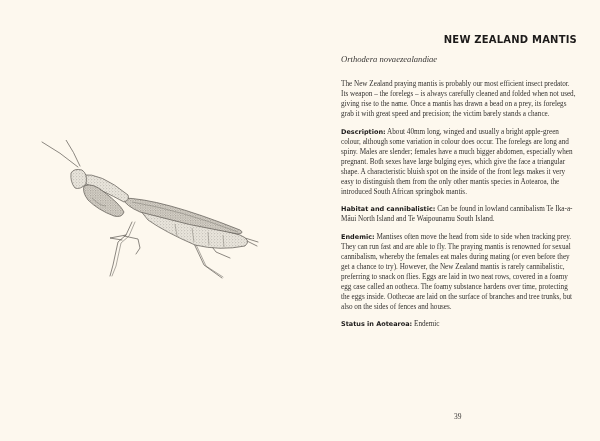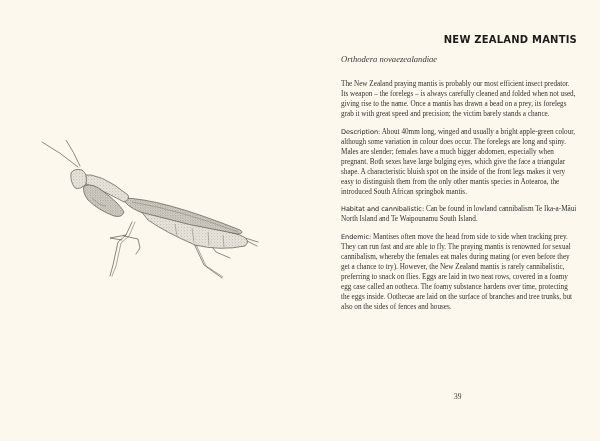--- a/index.html
+++ b/index.html
@@ -67,28 +67,28 @@
       width: 236px;
       font-size: 7.2px;
       line-height: 10px;
       color: #33312f;
     }
     .body-text p {
       margin: 0 0 7.6px 0;
     }
     .label {
       font-family: "DejaVu Sans", "Liberation Sans", sans-serif;
-      font-weight: normal;
+      font-weight: bold;
       font-size: 6.5px;
       color: #1d1b1a;
     }
     .page-number {
       position: absolute;
       left: 454px;
-      top: 392px;
+      top: 412px;
       font-size: 7.5px;
       color: #3a3836;
     }
   </style>
 </head>
 <body>
 
 <div class="left-page">
   <svg class="illustration" viewBox="0 0 240 150" xmlns="http://www.w3.org/2000/svg">
     <defs>
@@ -156,16 +156,20 @@
     <p>
       <span class="label">Habitat and cannibalistic:</span>
       <span>Can be found in lowland cannibalism Te Ika-a-Māui North Island and Te Waipounamu South Island.</span>
     </p>
 
     <p>
       <span class="label">Endemic:</span>
       <span>Mantises often move the head from side to side when tracking prey. They can run fast and are able to fly. The praying mantis is renowned for sexual cannibalism, whereby the females eat males during mating (or even before they get a chance to try). However, the New Zealand mantis is rarely cannibalistic, preferring to snack on flies. Eggs are laid in two neat rows, covered in a foamy egg case called an ootheca. The foamy substance hardens over time, protecting the eggs inside. Oothecae are laid on the surface of branches and tree trunks, but also on the sides of fences and houses.</span>
     </p>
 
+    <p>
+      <span class="label">Status in Aotearoa:</span>
+      <span>Endemic</span>
+    </p>
   </div>
 </div>
 
 <div class="page-number">39</div>
 
 </body></html>

